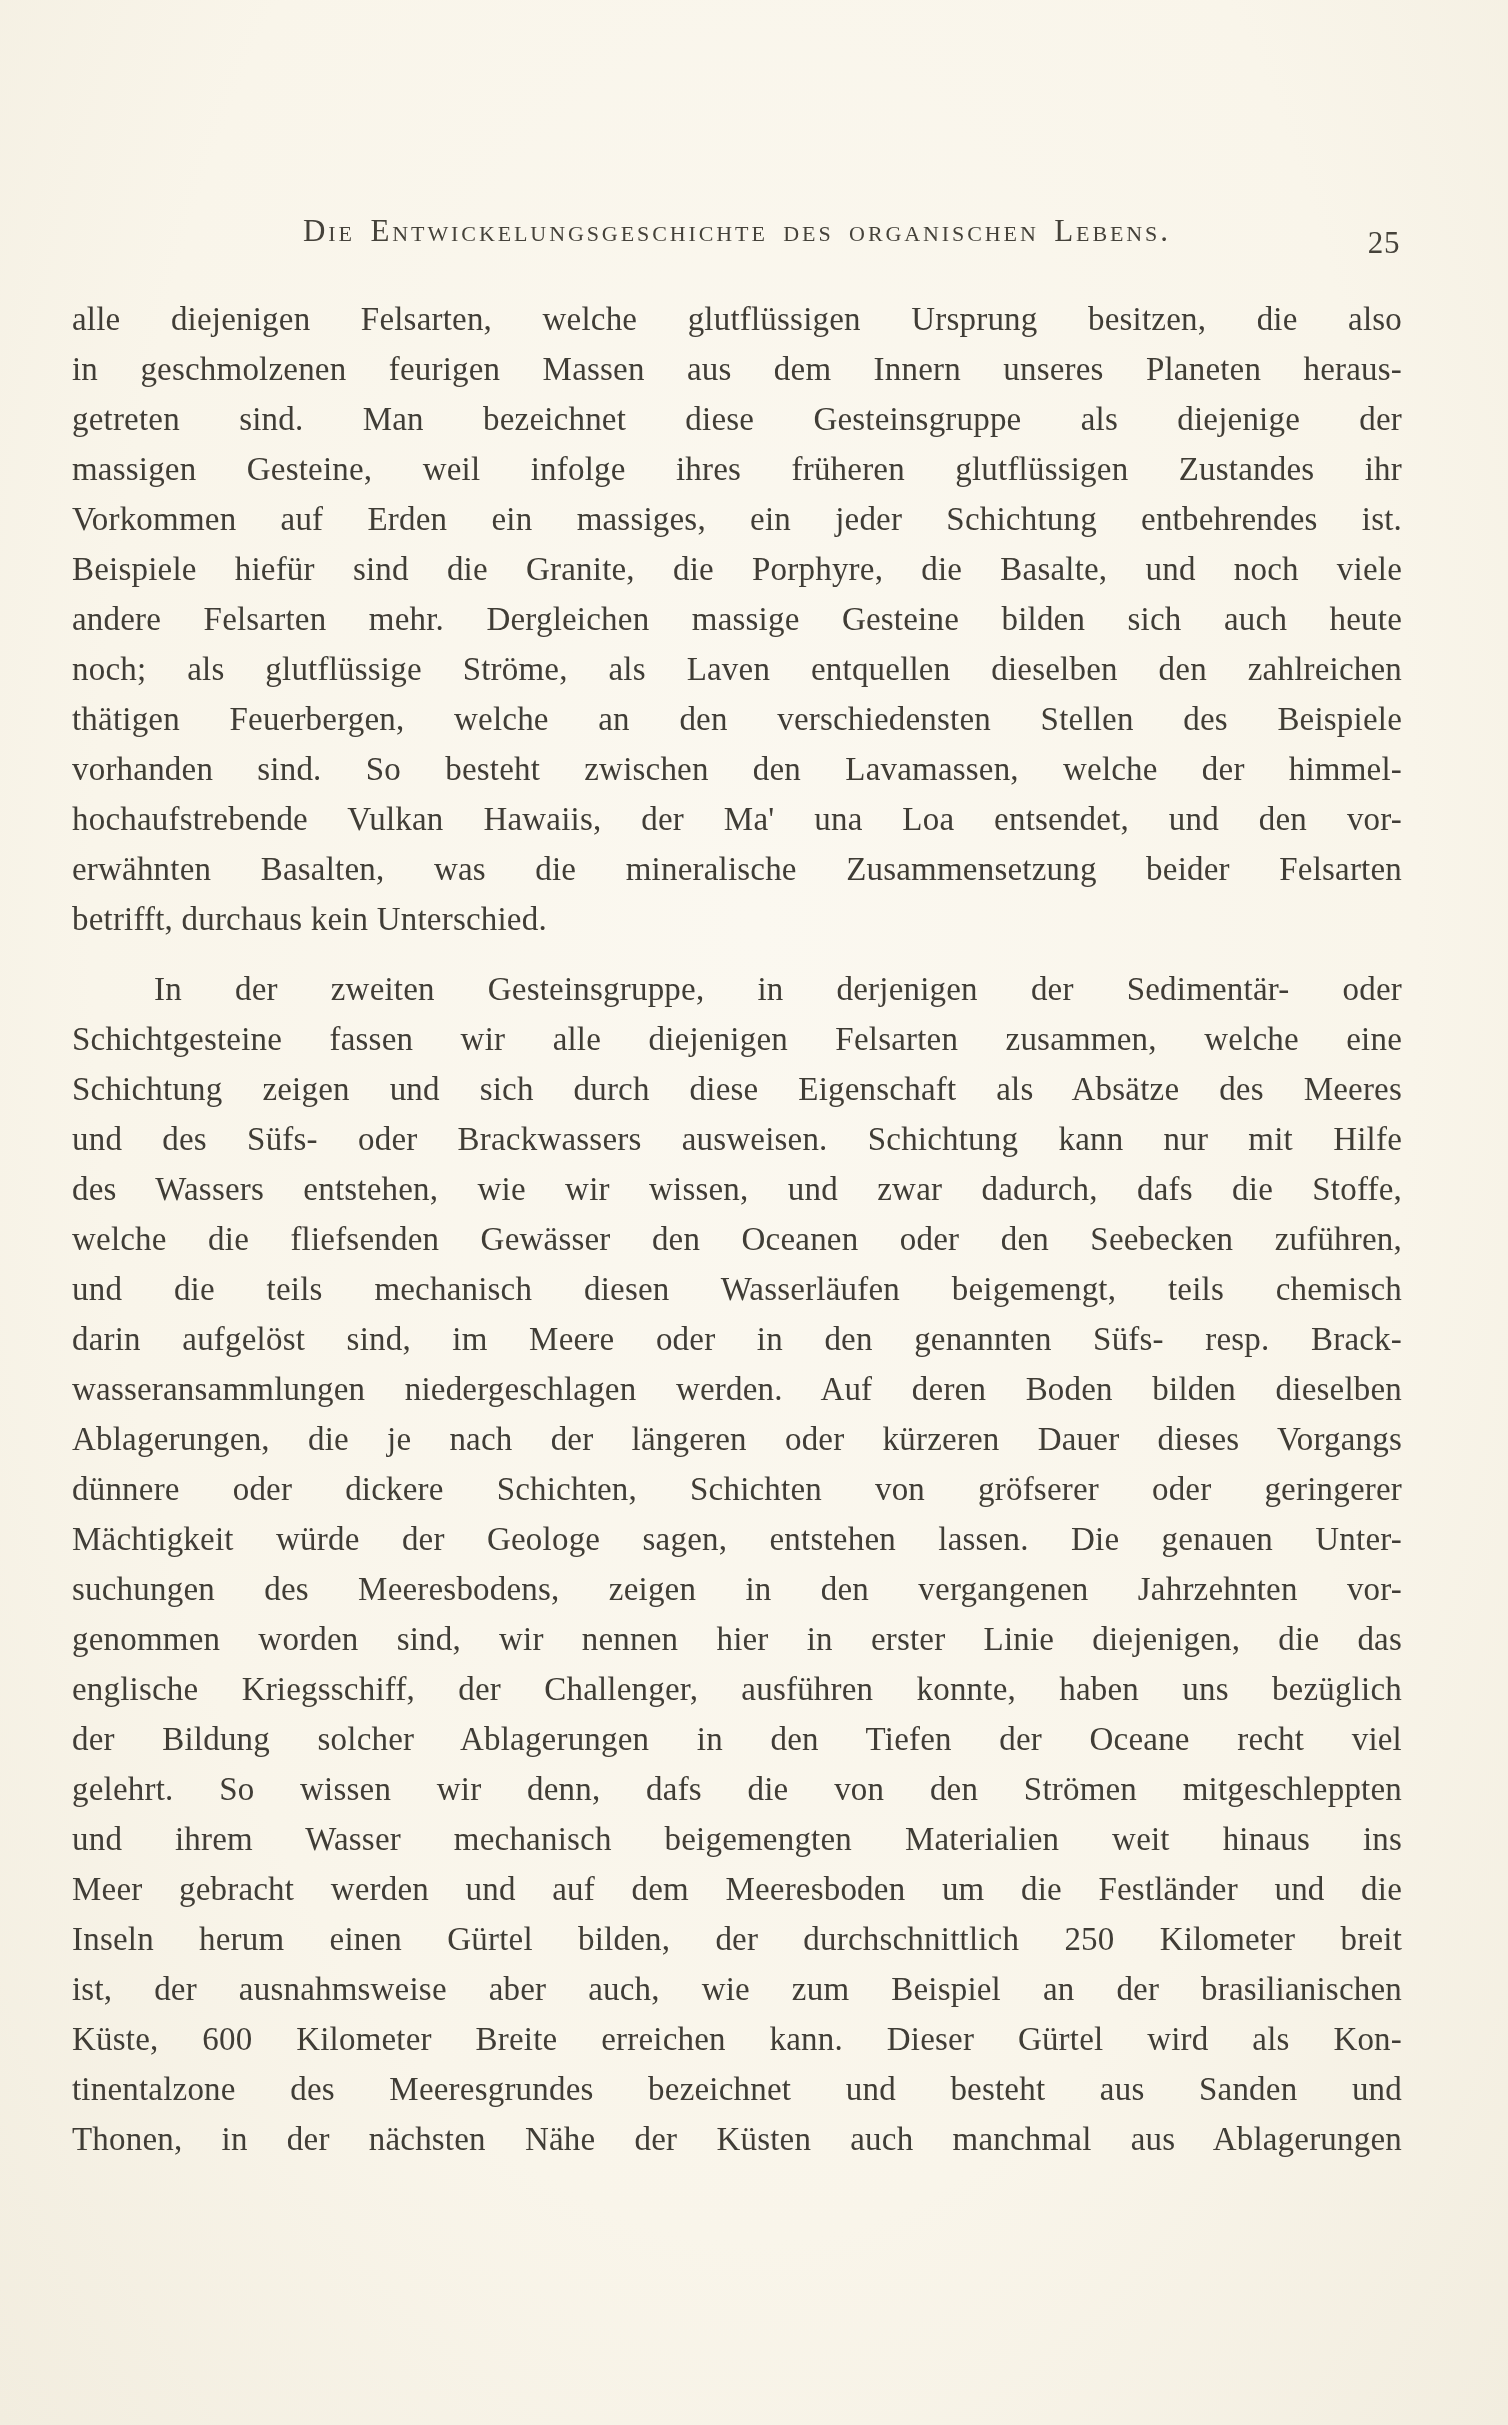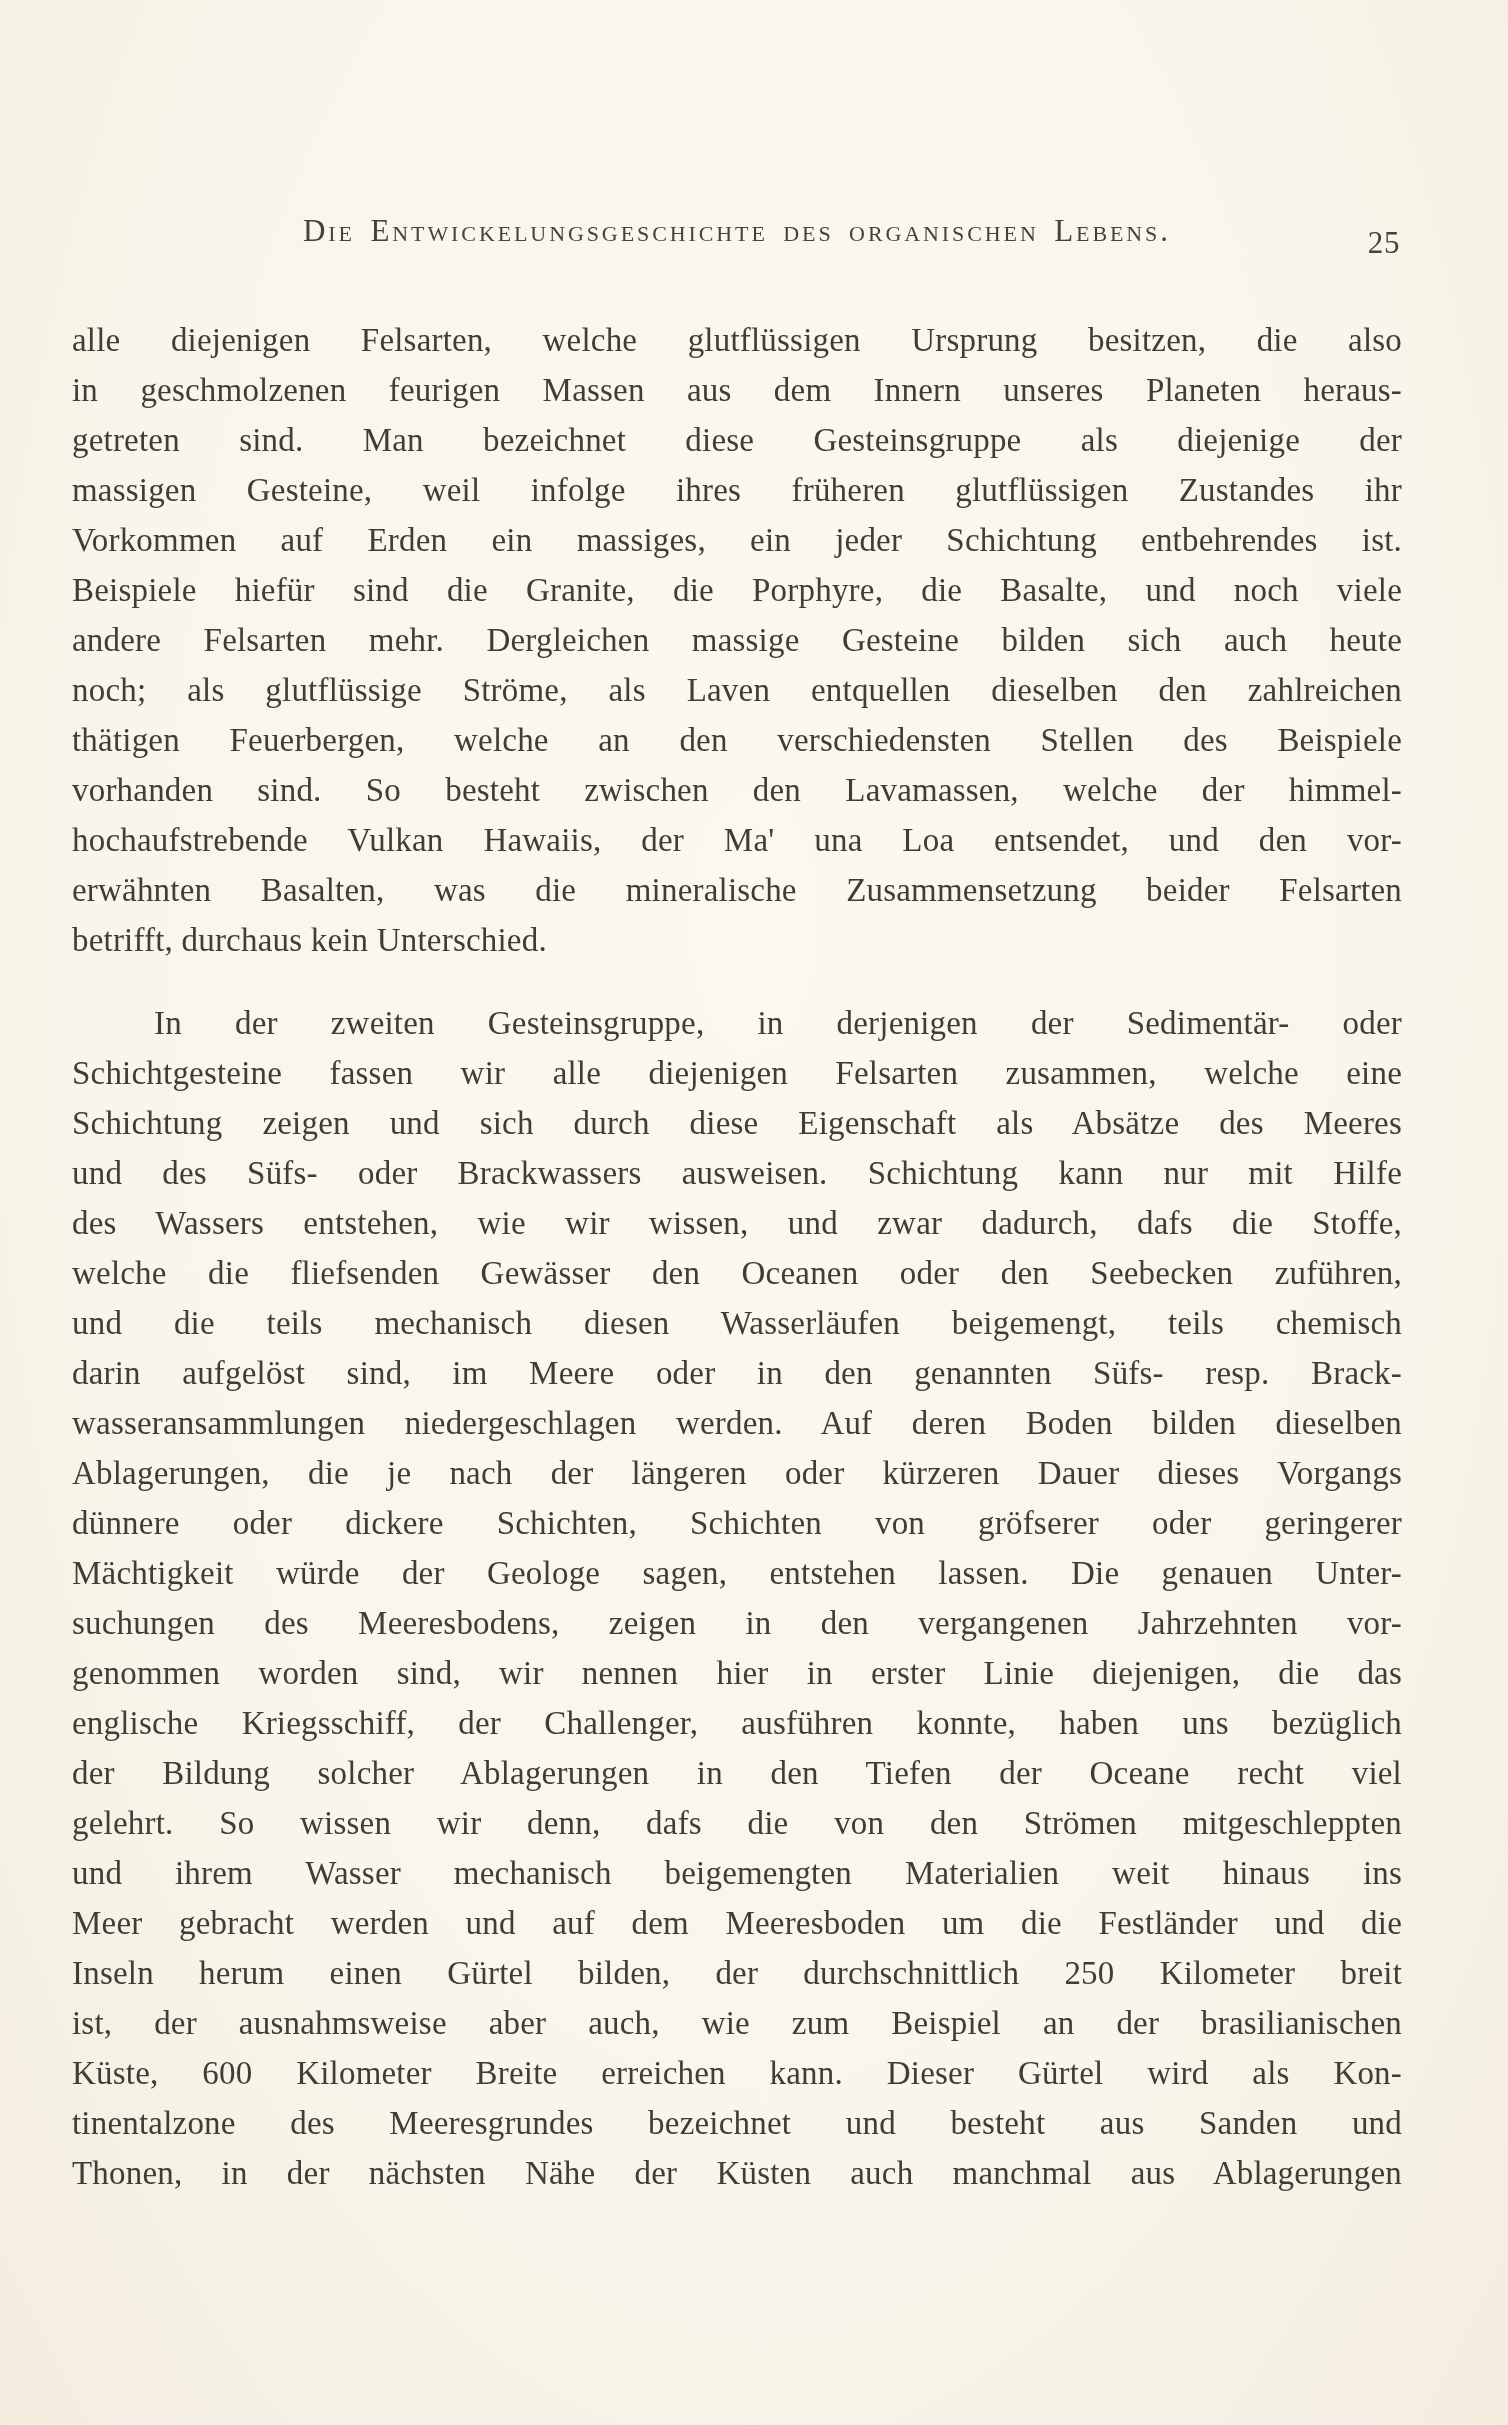--- a/index.html
+++ b/index.html
@@ -20,21 +20,21 @@
   .content {
     position: absolute;
     left: 72px;
     top: 211px;
     width: 1330px;
   }
   .header {
     position: relative;
     height: 39px;
     line-height: 39px;
-    margin-bottom: 65px;
+    margin-bottom: 44px;
   }
   .running-title {
     display: block;
     text-align: center;
     font-variant: small-caps;
     letter-spacing: 2.9px;
     word-spacing: 4.9px;
     font-size: 31px;
     color: #45423a;
   }
@@ -43,21 +43,21 @@
     right: 1.6px;
     top: 12px;
     font-size: 31px;
     letter-spacing: 0.8px;
     color: #45423a;
   }
   .text-block {
     width: 100%;
   }
   .paragraph { margin: 0; }
-  .paragraph + .paragraph { margin-top: 33px; }
+  .paragraph + .paragraph { margin-top: 20px; }
   .line {
     font-size: 33px;
     line-height: 50px;
     letter-spacing: 0.2px;
     text-align: justify;
     text-align-last: justify;
     -moz-text-align-last: justify;
     white-space: normal;
   }
   .line.no-just-last {

